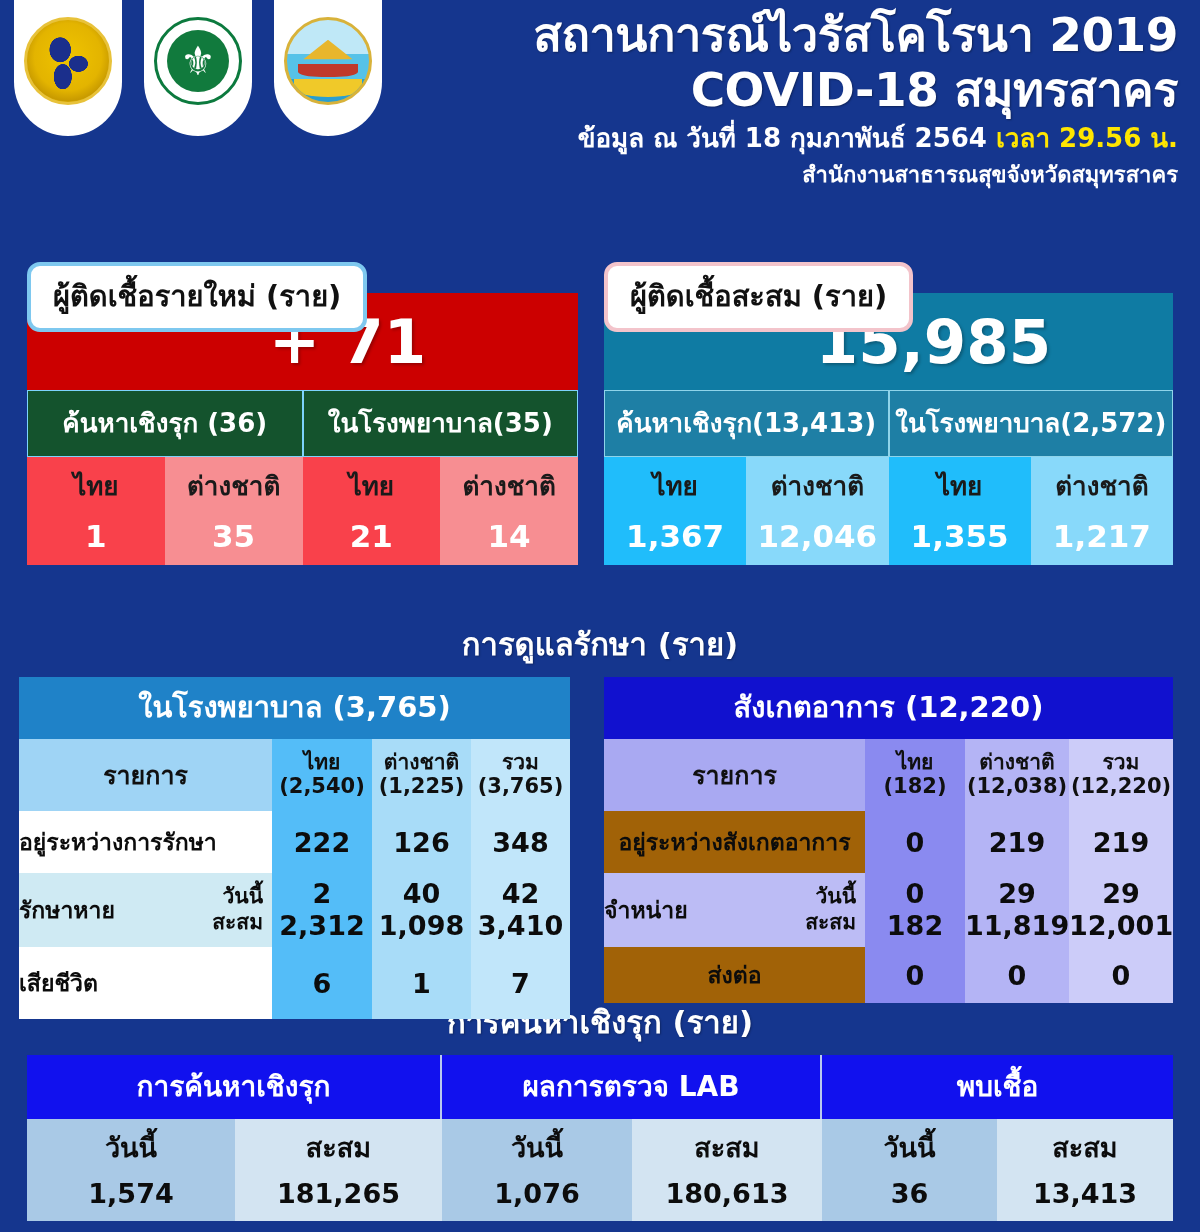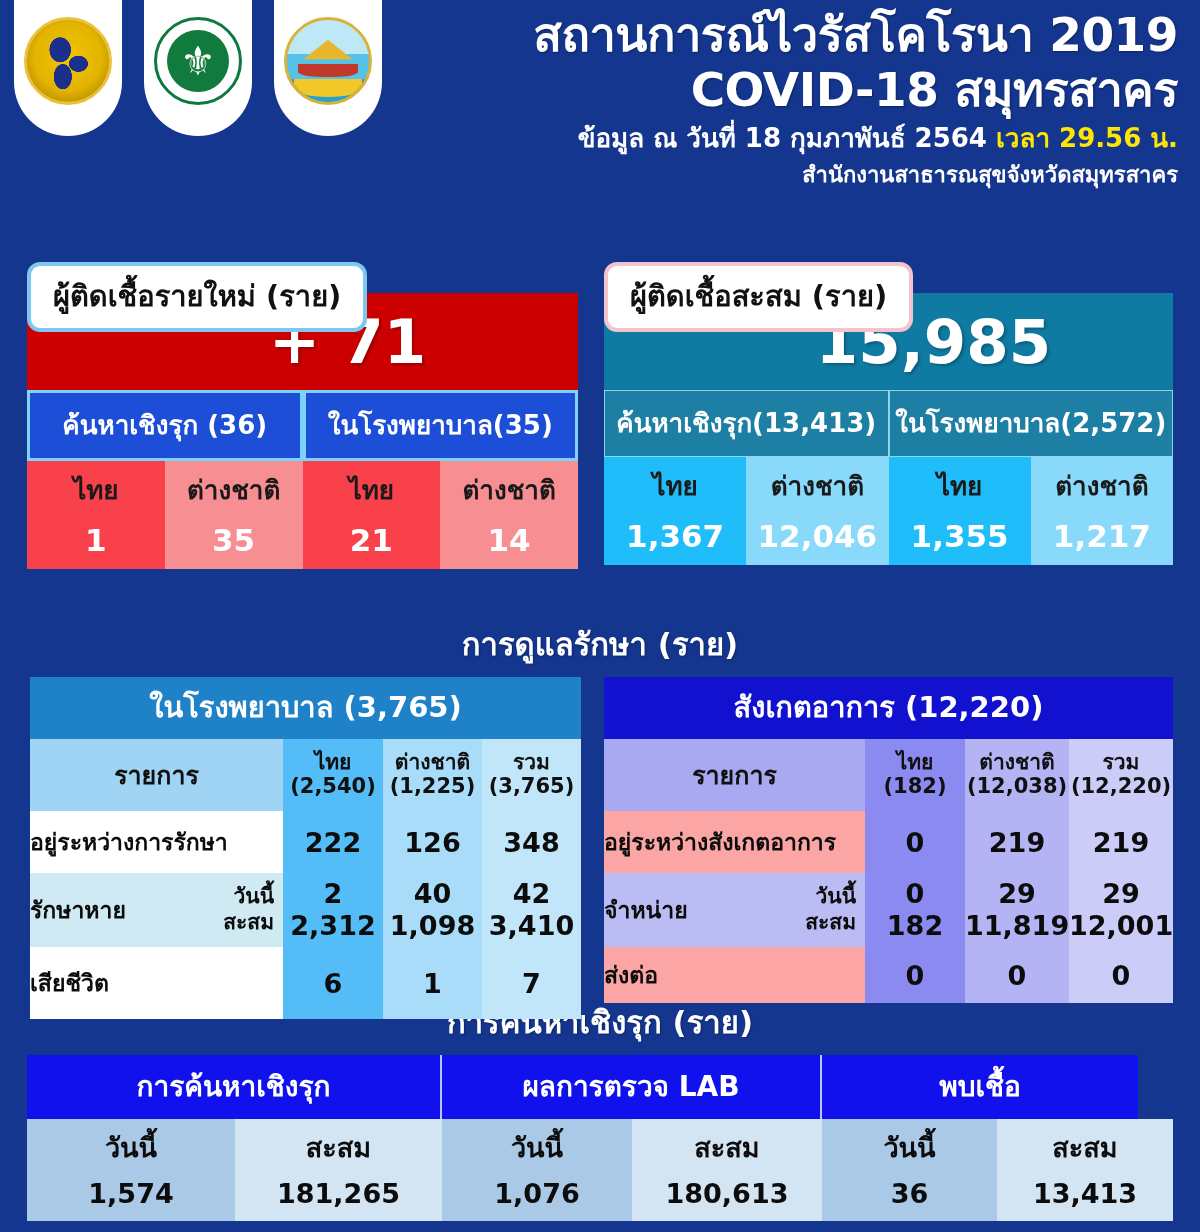--- a/index.html
+++ b/index.html
@@ -118,21 +118,21 @@
   .sub-head { display: flex; }
   .sub-head .cell {
     flex: 1;
     text-align: center;
     color: #ffffff;
     font-size: 26px;
     font-weight: bold;
     padding: 11px 0 13px;
     white-space: nowrap;
   }
-  .card-new .sub-head .cell { background: #1d4ed8; border: 3px solid #7dd3fc; }
+  .card-new .sub-head .cell { background: #14532d; border: 1px solid #7dd3fc; }
   .card-cum .sub-head .cell { background: #1e7fa5; border: 1px solid #8fd4ea; }
 
   .nat-row { display: flex; }
   .nat-col { flex: 1; text-align: center; padding: 8px 0 11px; }
   .nat-col .lab { font-size: 26px; font-weight: bold; color: #1a1a1a; }
   .nat-col .val { font-size: 31px; font-weight: bold; color: #ffffff; margin-top: 12px; }
   .card-new .nat-col.a { background: #f9414b; }
   .card-new .nat-col.b { background: #f78e92; }
   .card-cum .nat-col.a { background: #20bdfb; }
   .card-cum .nat-col.b { background: #88d9fa; }
@@ -144,21 +144,21 @@
     color: #ffffff;
     font-size: 31px;
     font-weight: bold;
     padding: 4px 0 8px;
     text-shadow: 1px 1px 2px rgba(0,0,0,.3);
   }
 
   
   .care-wrap { position: relative; height: 310px; }
   .tbl { position: absolute; top: 0; }
-  .tbl-hosp { left: 30px; width: 551px; }
+  .tbl-hosp { left: 19px; width: 551px; }
   .tbl-obs  { left: 604px; width: 569px; }
 
   .tbl-title {
     text-align: center;
     color: #ffffff;
     font-size: 29px;
     font-weight: bold;
     padding: 7px 0 9px;
     white-space: nowrap;
   }
@@ -183,21 +183,21 @@
   .hp-label-tint  { background: #cfeaf3; }
   .hp-a { background: #54bdf8; }
   .hp-b { background: #a8dcf8; }
   .hp-c { background: #c1e6fa; }
 
   
   .op-head-item { background: #a9a9f2; }
   .op-head-a { background: #8a8af0; }
   .op-head-b { background: #b4b4f5; }
   .op-head-c { background: #ccccf9; }
-  .op-label-white { background: #fca5a5; }
+  .op-label-white { background: #a16207; text-align: center; }
   .op-label-tint  { background: #bcbcf5; }
   .op-a { background: #8a8af0; }
   .op-b { background: #b4b4f5; }
   .op-c { background: #ccccf9; }
 
   
   .bottom-wrap { position: relative; }
   .bottom { margin: 0 27px; width: 1146px; }
   .bt-head { display: flex; }
   .bt-head .g {
@@ -216,21 +216,21 @@
     text-align: center;
     padding: 7px 0 12px;
   }
   .bt-body .c .lab { font-size: 27px; font-weight: bold; color: #0c0c0c; }
   .bt-body .c .val { font-size: 27px; font-weight: bold; color: #0c0c0c; margin-top: 9px; }
   .bt-body .c.dark  { background: #a9c9e6; }
   .bt-body .c.light { background: #d3e4f2; }
 
   .w-415 { width: 415px; }
   .w-380 { width: 380px; }
-  .w-351 { width: 316px; }
+  .w-351 { width: 351px; }
   .w-208 { width: 208px; }
   .w-207 { width: 207px; }
   .w-190 { width: 190px; }
   .w-175 { width: 175px; }
   .w-176 { width: 176px; }
 </style>
 </head>
 <body>
 
 <div class="header">

